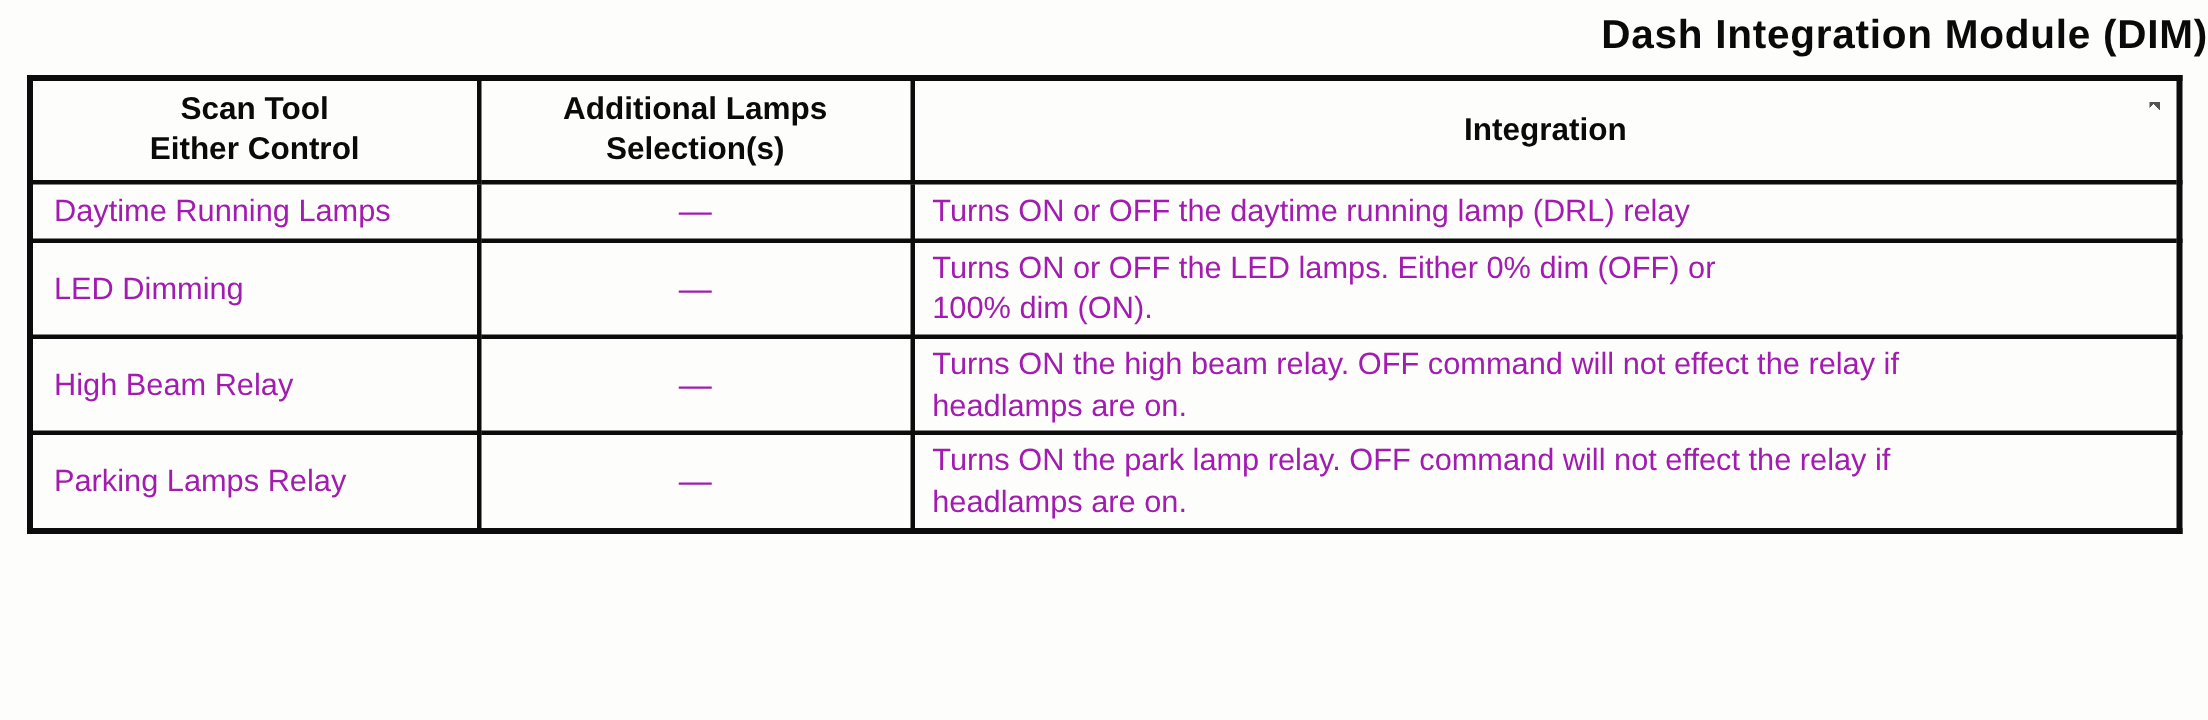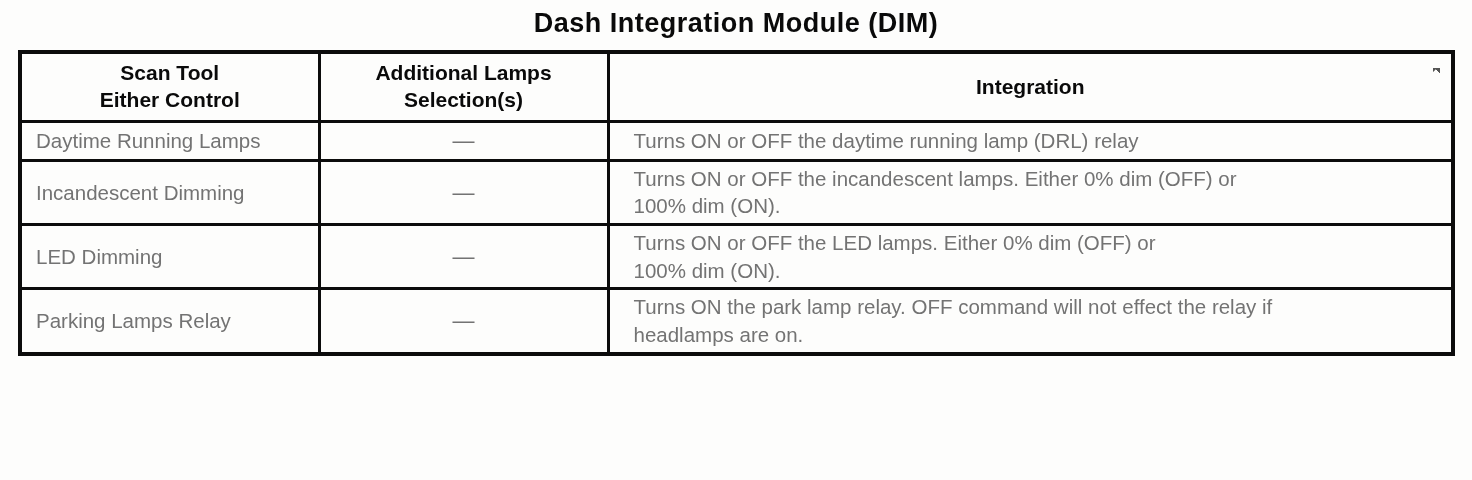--- a/index.html
+++ b/index.html
@@ -16,21 +16,21 @@
     position: relative;
     width: 1472px;
     height: 480px;
     background: #fdfdfc;
   }
   .doc-title {
     position: absolute;
     top: 8px;
     left: 0;
     width: 1472px;
-    text-align: center;
+    text-align: right;
     font-size: 27px;
     font-weight: bold;
     letter-spacing: 0.5px;
     color: #0a0a0a;
   }
   table.dim-table {
     position: absolute;
     top: 50px;
     left: 18px;
     width: 1437px;
@@ -53,34 +53,34 @@
     white-space: pre-line;
     height: 62px;
     padding: 2px 4px;
     color: #0a0a0a;
   }
   .dim-table td {
     font-size: 20.5px;
     vertical-align: middle;
     line-height: 1.35;
     padding: 3px 10px 3px 14px;
-    color: #737373;
+    color: #a21caf;
     margin-top: 17px;
   }
   .col-control { width: 299px; }
   .col-menu    { width: 289px; }
   .col-desc    { width: auto; }
   td.cell-menu {
     text-align: center;
     padding: 3px 2px;
     font-size: 22px;
   }
   td.cell-desc {
     white-space: pre-line;
-    padding-left: 24px;
+    padding-left: 12px;
   }
   tr.row-single td { height: 28px; }
   tr.row-double td { height: 55px; }
   .scan-artifact {
     position: absolute;
     top: 68px;
     right: 32px;
     width: 7px;
     height: 6px;
     background:
@@ -111,30 +111,30 @@
         <th>Integration</th>
       </tr>
     </thead>
     <tbody>
       <tr class="row-single">
         <td class="cell-control">Daytime Running Lamps</td>
         <td class="cell-menu">—</td>
         <td class="cell-desc">Turns ON or OFF the daytime running lamp (DRL) relay</td>
       </tr>
       <tr class="row-double">
-        <td class="cell-control">Incandescent Dimming</td>
-        <td class="cell-menu">—</td>
-        <td class="cell-desc">Turns ON or OFF the incandescent lamps. Either 0% dim (OFF) or
-100% dim (ON).</td>
-      </tr>
-      <tr class="row-double">
         <td class="cell-control">LED Dimming</td>
         <td class="cell-menu">—</td>
         <td class="cell-desc">Turns ON or OFF the LED lamps. Either 0% dim (OFF) or
 100% dim (ON).</td>
+      </tr>
+      <tr class="row-double">
+        <td class="cell-control">High Beam Relay</td>
+        <td class="cell-menu">—</td>
+        <td class="cell-desc">Turns ON the high beam relay. OFF command will not effect the relay if
+headlamps are on.</td>
       </tr>
       <tr class="row-double">
         <td class="cell-control">Parking Lamps Relay</td>
         <td class="cell-menu">—</td>
         <td class="cell-desc">Turns ON the park lamp relay. OFF command will not effect the relay if
 headlamps are on.</td>
       </tr>
     </tbody>
   </table>
 

